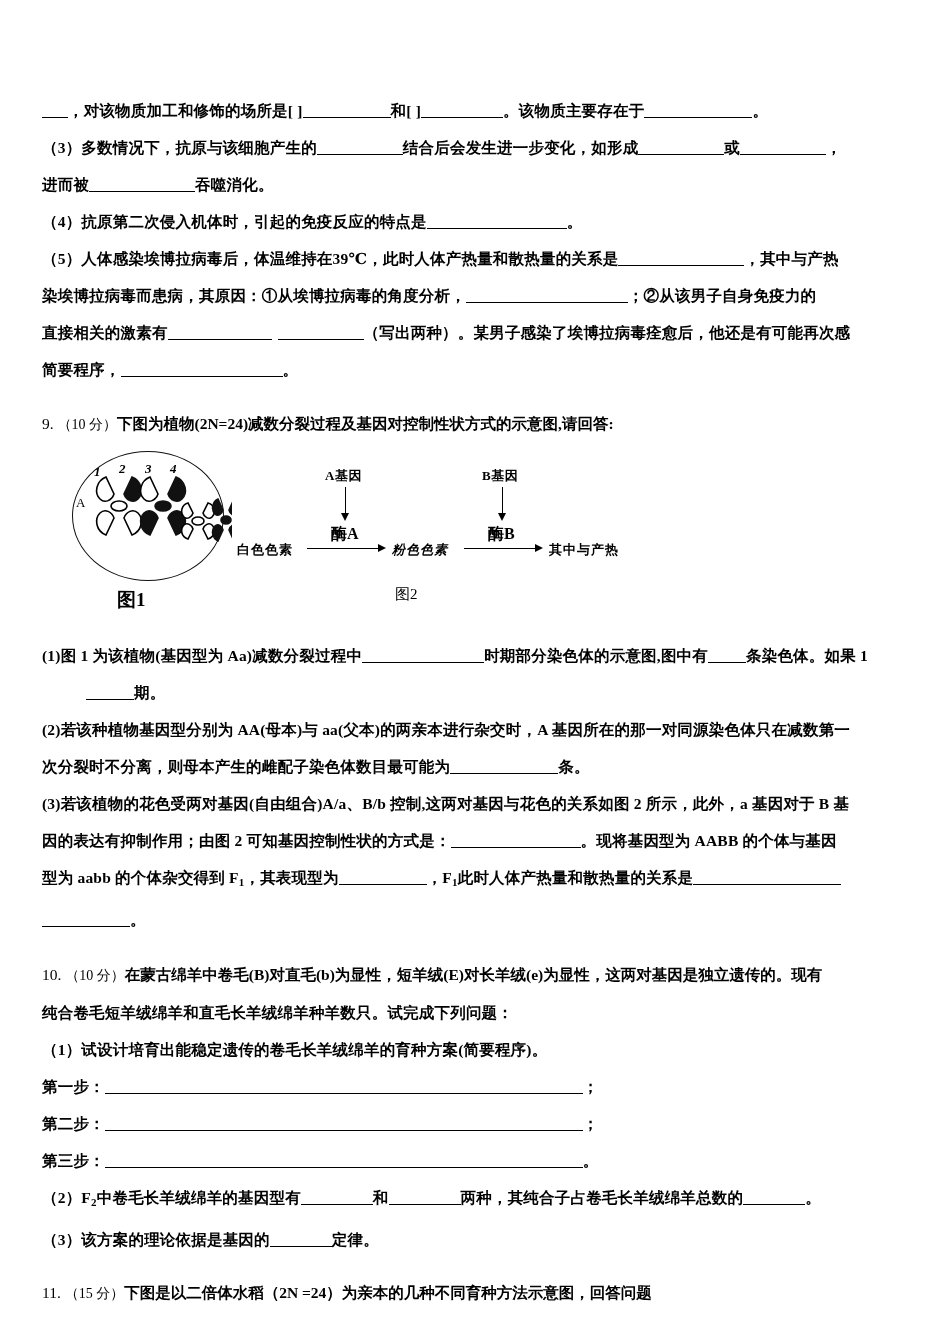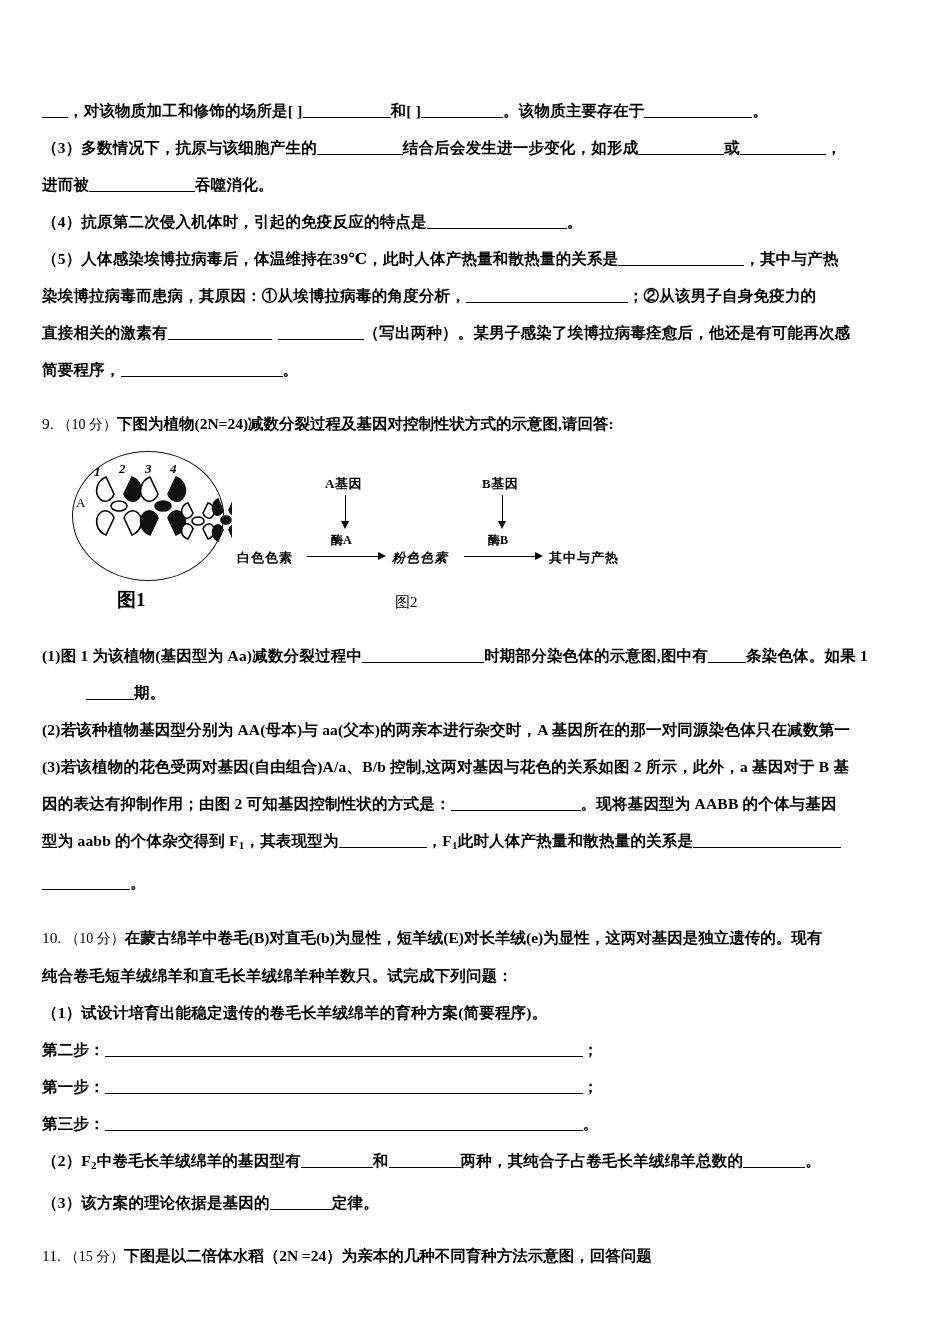--- a/index.html
+++ b/index.html
@@ -99,40 +99,40 @@
   .lbl-A {
     position: absolute;
     font-size: 13px;
     font-family: "Liberation Serif", serif;
   }
 
   
   .fig2 {
     position: absolute;
     left: 195px;
-    top: 8px;
+    top: 0px;
     width: 400px;
     height: 175px;
     font-size: 13px;
     font-weight: bold;
   }
   .fig2 .term {
     position: absolute;
     white-space: nowrap;
     letter-spacing: 1px;
   }
   .fig2 .genelabel {
     position: absolute;
     white-space: nowrap;
     letter-spacing: 0.5px;
   }
   .fig2 .enzlabel {
     position: absolute;
     white-space: nowrap;
-    font-size: 12px;
+    font-size: 16px;
   }
   .fig2 .hline {
     position: absolute;
     height: 0;
     border-top: 1.5px solid #000;
   }
   .fig2 .harrow {
     position: absolute;
     width: 0; height: 0;
     border-left: 8px solid #000;
@@ -263,38 +263,39 @@
       </div>
     </div>
 
     <p class="line"><span>(1)图 1 为该植物(基因型为 Aa)减数分裂过程中</span><span class="ul" style="width:122px"></span><span>时期部分染色体的示意图,图中有</span><span class="ul" style="width:38px"></span><span>条染色体。如果 1</span></p>
 
 
     <p class="line" style="text-indent:44px"><span class="ul" style="width:48px"></span><span>期。</span></p>
 
     <p class="line"><span>(2)若该种植物基因型分别为 AA(母本)与 aa(父本)的两亲本进行杂交时，A 基因所在的那一对同源染色体只在减数第一</span></p>
 
+    <p class="line"><span>次分裂时不分离，则母本产生的雌配子染色体数目最可能为</span><span class="ul" style="width:108px"></span><span>条。</span></p>
 
     <p class="line"><span>(3)若该植物的花色受两对基因(自由组合)A/a、B/b 控制,这两对基因与花色的关系如图 2 所示，此外，a 基因对于 B 基</span></p>
 
     <p class="line"><span>因的表达有抑制作用；由图 2 可知基因控制性状的方式是：</span><span class="ul" style="width:130px"></span><span>。现将基因型为 AABB 的个体与基因</span></p>
 
     <p class="line"><span>型为 aabb 的个体杂交得到 F</span><span class="sub">1</span><span>，其表现型为</span><span class="ul" style="width:88px"></span><span>，F</span><span class="sub">1</span><span>此时人体产热量和散热量的关系是</span><span class="ul" style="width:148px"></span></p>
 
     <p class="line"><span class="ul" style="width:88px"></span><span>。</span></p>
 
     <p class="qhead" style="margin-top:18px"><span class="qnum">10.</span>&nbsp;<span class="qnum small-paren">（10 分）</span><span>在蒙古绵羊中卷毛(B)对直毛(b)为显性，短羊绒(E)对长羊绒(e)为显性，这两对基因是独立遗传的。现有</span></p>
 
     <p class="line"><span>纯合卷毛短羊绒绵羊和直毛长羊绒绵羊种羊数只。试完成下列问题：</span></p>
 
     <p class="line"><span>（1）试设计培育出能稳定遗传的卷毛长羊绒绵羊的育种方案(简要程序)。</span></p>
 
     <div class="steps">
+      <p class="line"><span>第一步：</span><span class="ul" style="width:478px"></span><span>；</span></p>
       <p class="line"><span>第二步：</span><span class="ul" style="width:478px"></span><span>；</span></p>
-      <p class="line"><span>第一步：</span><span class="ul" style="width:478px"></span><span>；</span></p>
       <p class="line"><span>第三步：</span><span class="ul" style="width:478px"></span><span>。</span></p>
     </div>
 
     <p class="line"><span>（2）F</span><span class="sub">2</span><span>中卷毛长羊绒绵羊的基因型有</span><span class="ul" style="width:72px"></span><span>和</span><span class="ul" style="width:72px"></span><span>两种，其纯合子占卷毛长羊绒绵羊总数的</span><span class="ul" style="width:62px"></span><span>。</span></p>
 
     <p class="line"><span>（3）该方案的理论依据是基因的</span><span class="ul" style="width:62px"></span><span>定律。</span></p>
 
     <p class="qhead" style="margin-top:16px"><span class="qnum">11.</span>&nbsp;<span class="qnum small-paren">（15 分）</span><span>下图是以二倍体水稻（2N =24）为亲本的几种不同育种方法示意图，回答问题</span></p>
 
   </div>

